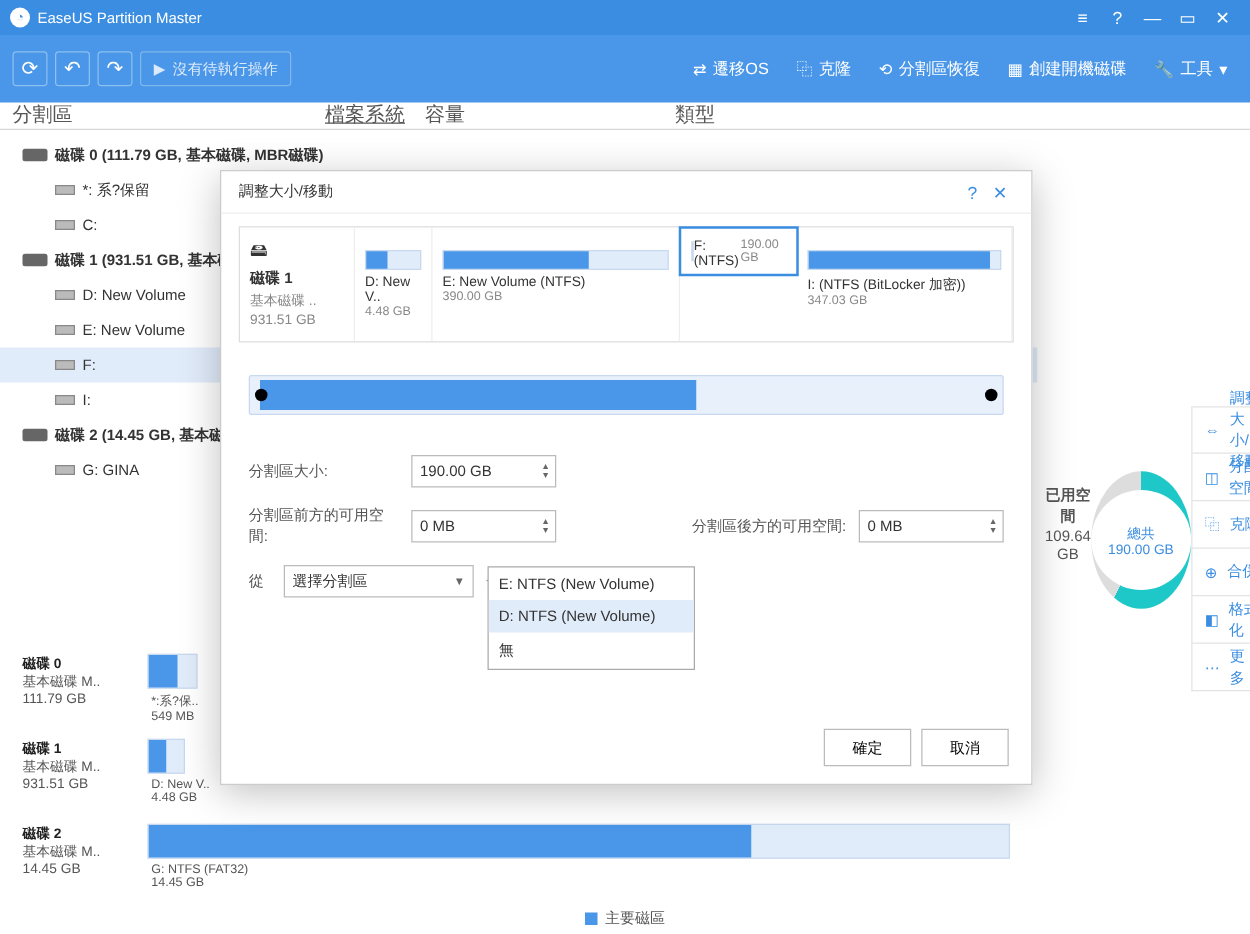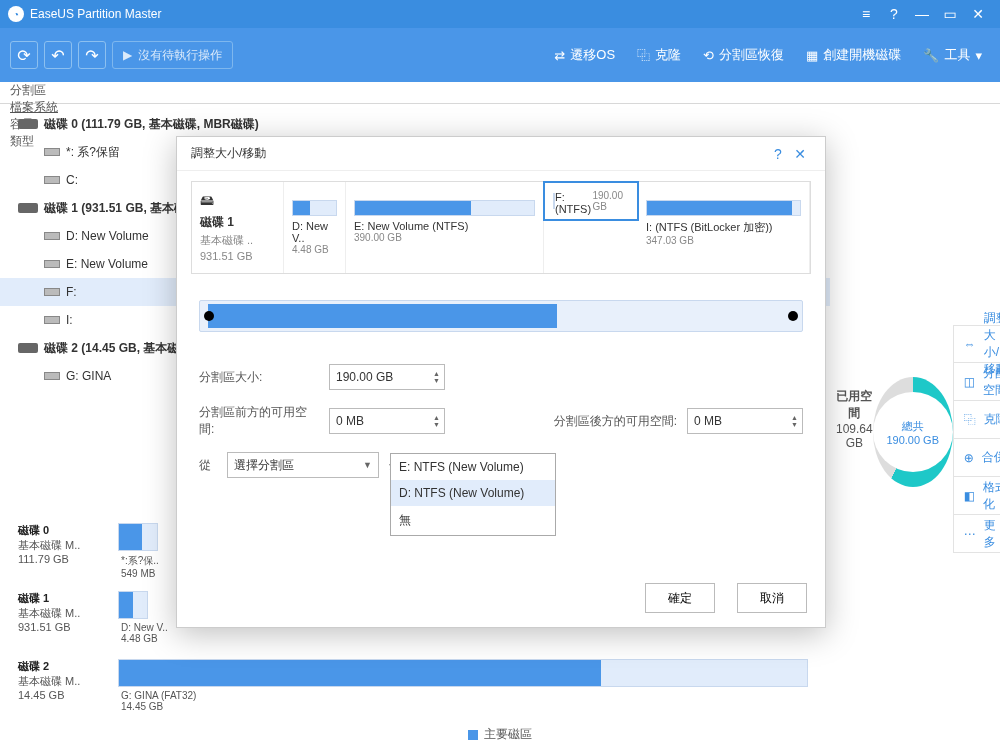--- a/index.html
+++ b/index.html
@@ -9,21 +9,21 @@
 .titlebar .logo { width: 16px; height: 16px; border-radius: 50%; background: #fff; margin-right: 6px; display: flex; align-items: center; justify-content: center; color: #3a8de0; font-weight: bold; font-size: 10px; }
 .titlebar .spacer { flex: 1; }
 .titlebar .tbtn { width: 28px; height: 28px; display: flex; align-items: center; justify-content: center; color: #fff; font-size: 14px; cursor: pointer; }
 
 .menubar { height: 54px; background: #4a96e8; display: flex; align-items: center; padding: 0 10px; gap: 6px; color: #fff; }
 .menubar .iconbtn { width: 28px; height: 28px; border: 1px solid #8cc0f0; border-radius: 3px; display: flex; align-items: center; justify-content: center; cursor: pointer; }
 .menubar .pending { height: 28px; border: 1px solid #8cc0f0; border-radius: 3px; display: flex; align-items: center; padding: 0 10px; font-size: 12px; opacity: .8; }
 .menubar .mspacer { flex: 1; }
 .menubar .mitem { display: flex; align-items: center; gap: 5px; font-size: 13px; padding: 0 8px; cursor: pointer; }
 
-.cols { height: 22px; display: flex; align-items: flex-start; padding: 0 10px; font-size: 12px; color: #555; border-bottom: 1px solid #d8d8d8; flex-direction: column; }
+.cols { height: 22px; display: flex; align-items: flex-start; padding: 0 10px; font-size: 16px; color: #555; border-bottom: 1px solid #d8d8d8; }
 .cols > div:nth-child(1) { width: 250px; }
 .cols > div:nth-child(2) { width: 80px; text-decoration: underline; }
 .cols > div:nth-child(3) { width: 200px; }
 .cols > div:nth-child(4) { flex: 1; }
 
 .main { display: flex; height: 630px; }
 .tree { width: 830px; padding: 6px 0; font-size: 12px; color: #333; overflow: hidden; }
 .tree .node { display: flex; align-items: center; height: 28px; padding-left: 18px; gap: 6px; }
 .tree .node.child { padding-left: 44px; }
 .tree .node.sel { background: #e1ecfb; }
@@ -78,21 +78,21 @@
 .modal .frow label { width: 120px; color: #555; }
 .modal .spin { width: 116px; height: 26px; border: 1px solid #bbb; display: flex; align-items: center; padding: 0 6px; position: relative; }
 .modal .spin .sv { flex: 1; }
 .modal .spin .arr { position: absolute; right: 4px; display: flex; flex-direction: column; font-size: 7px; color: #666; line-height: 7px; }
 .modal .sel { width: 152px; height: 26px; border: 1px solid #bbb; display: flex; align-items: center; padding: 0 6px; position: relative; cursor: pointer; }
 .modal .sel .sa { position: absolute; right: 6px; font-size: 9px; color: #666; }
 .modal .dropdown { position: absolute; left: 213px; top: 316px; width: 166px; background: #fff; border: 1px solid #aaa; z-index: 10; }
 .modal .dropdown .dopt { padding: 6px 8px; cursor: pointer; }
 .modal .dropdown .dopt.hv { background: #e1ecfb; }
 
-.modal .actions { position: absolute; right: 18px; bottom: 14px; display: flex; gap: 22px; }
+.modal .actions { position: absolute; right: 18px; bottom: 14px; display: flex; gap: 8px; }
 .modal .actions button { width: 70px; height: 30px; border: 1px solid #bbb; background: #fff; cursor: pointer; font-size: 12px; }
 </style>
 </head>
 <body>
 
 <div class="titlebar">
   <div class="logo">◔</div>
   <span>EaseUS Partition Master</span>
   <div class="spacer"></div>
   <div class="tbtn">≡</div>
@@ -243,21 +243,21 @@
           <div class="fill" style="width:50%"></div>
           <div class="cap"><span>D: New V..</span><br><span>4.48 GB</span></div>
         </div>
     </div>
   </div>
   <div class="row" style="margin-top:26px">
     <div class="label"><b>磁碟 2</b><br><span>基本磁碟 M..</span><br><span>14.45 GB</span></div>
     <div class="bars">
       <div class="seg" style="width:690px">
           <div class="fill" style="width:70%"></div>
-          <div class="cap"><span>G: GINA (FAT32)</span><br><span>14.45 GB</span></div>
+          <div class="cap"><span>G: NTFS (FAT32)</span><br><span>14.45 GB</span></div>
         </div>
     </div>
   </div>
 </div>
 
 <div class="legend"><span class="sw"></span><span>主要磁區</span></div>
 
 <div class="modal">
   <div class="mhdr">
     <span class="mtitle">調整大小/移動</span>

